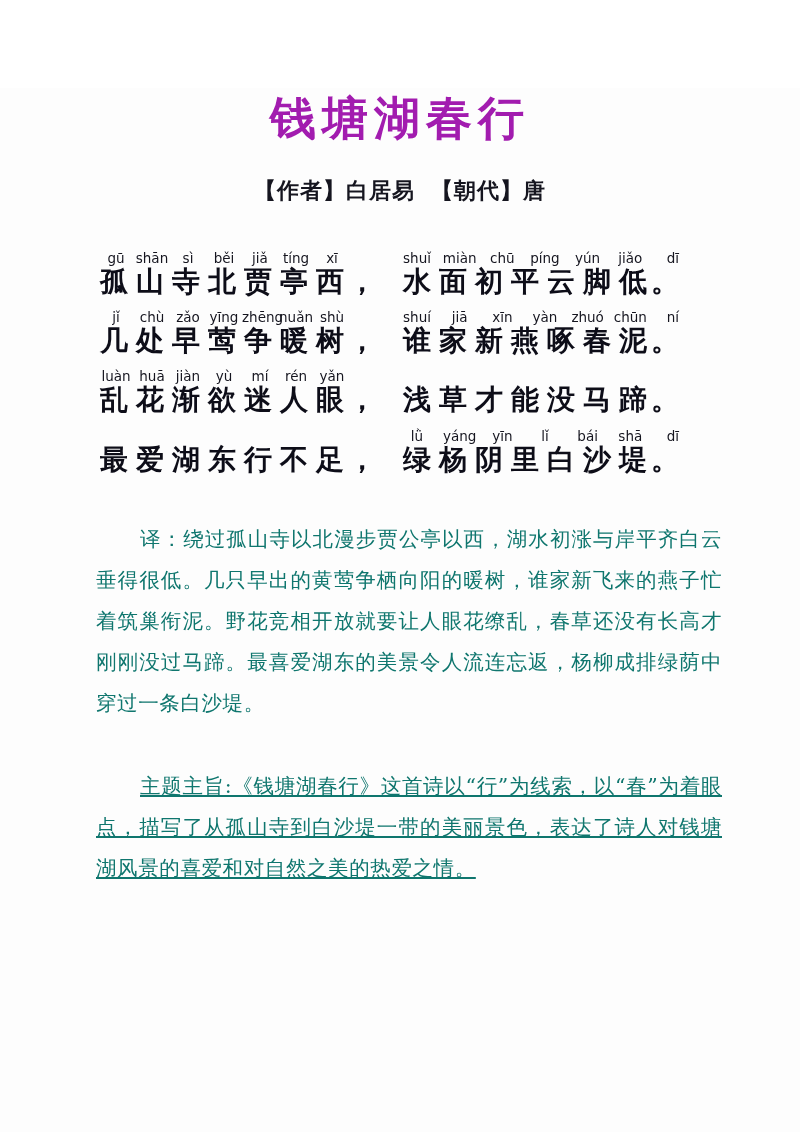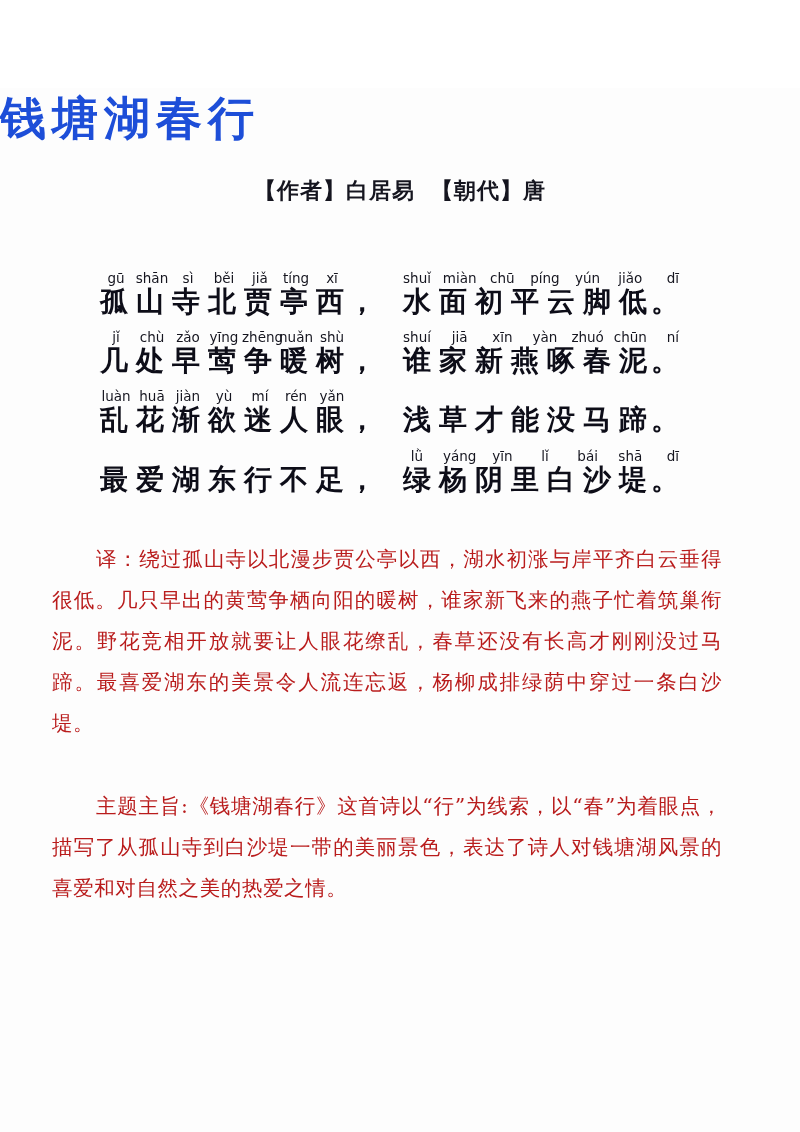--- a/index.html
+++ b/index.html
@@ -18,43 +18,44 @@
     position: relative;
     width: 800px;
     height: 1132px;
     background: #fdfdfd;
     box-sizing: border-box;
     padding: 0;
   }
 
   
   .title {
+    text-align: center;
     font-size: 46px;
     font-weight: bold;
     letter-spacing: 6px;
-    color: #1d4ed8;
+    color: #a21caf;
     margin-top: 88px;
     font-family: "DejaVu Serif", "Liberation Serif", serif;
   }
   .byline {
     text-align: center;
     font-size: 22px;
     font-weight: bold;
     color: #15151f;
     margin-top: 26px;
     letter-spacing: 1px;
   }
   .byline .sep {
     display: inline-block;
     width: 16px;
   }
 
   
   .poem {
-    margin-top: 64px;
+    margin-top: 44px;
     padding-left: 96px;
     padding-right: 72px;
   }
   .poem-line {
     margin-bottom: 12px;
   }
   .halves {
     display: flex;
     align-items: flex-end;
   }
@@ -96,35 +97,36 @@
   }
   .hanzi-row .punct {
     width: 30px;
     text-align: left;
   }
   .hanzi-row.second-half { padding-left: 8px; }
 
   
   .prose {
     margin-top: 44px;
-    padding-left: 52px;
+    padding-left: 96px;
     padding-right: 78px;
-    color: #b91c1c;
+    color: #0f766e;
     font-size: 20.5px;
     line-height: 2.0;
     font-family: "DejaVu Serif", "Liberation Serif", serif;
     letter-spacing: 0.6px;
     text-align: justify;
   }
   .prose p {
     margin: 0 0 0 0;
     text-indent: 44px;
   }
   .prose p.second {
     margin-top: 42px;
+    text-decoration: underline;
   }
 </style>
 </head>
 <body>
 
 <div class="page">
 
   <div class="title">钱塘湖春行</div>
 
   <div class="byline">

